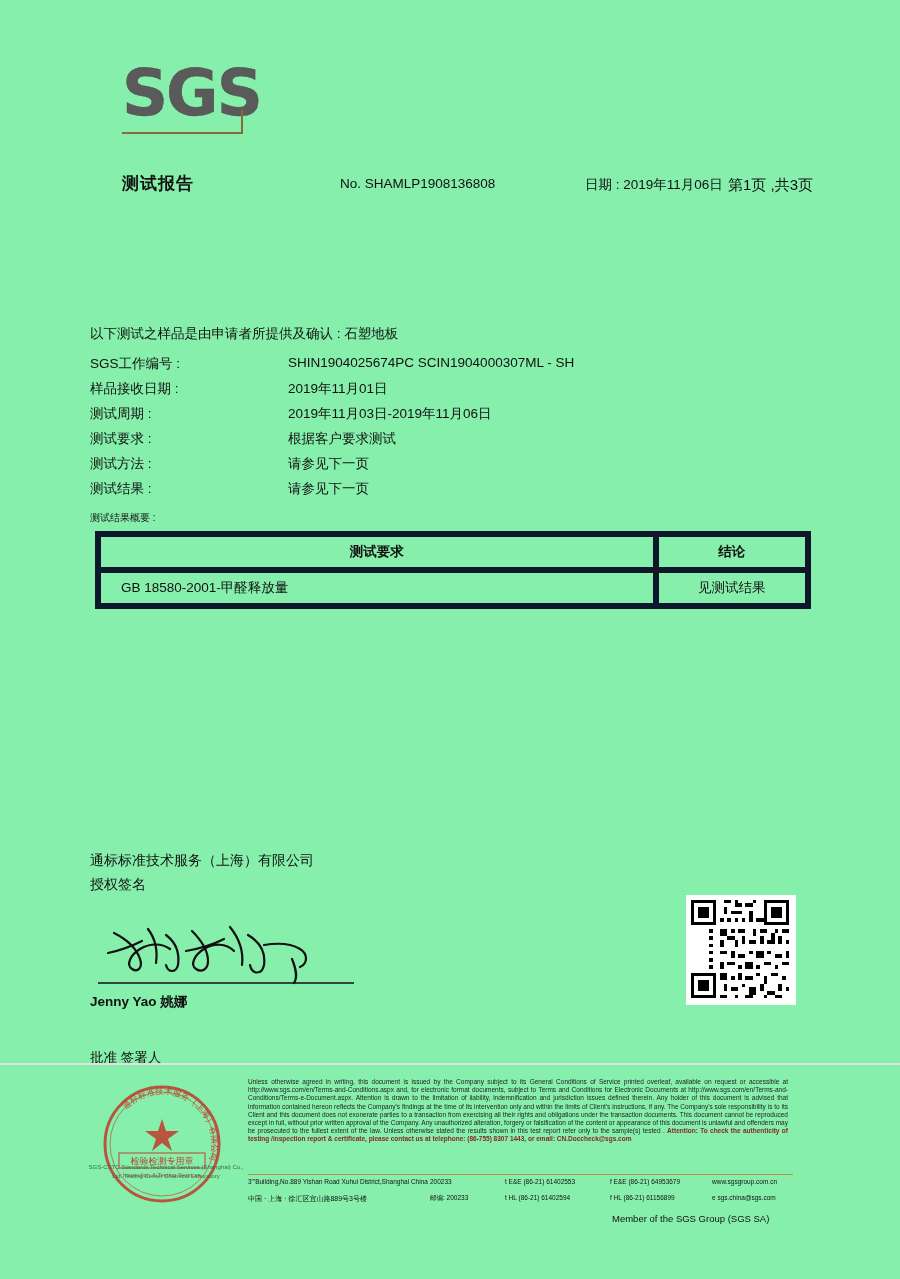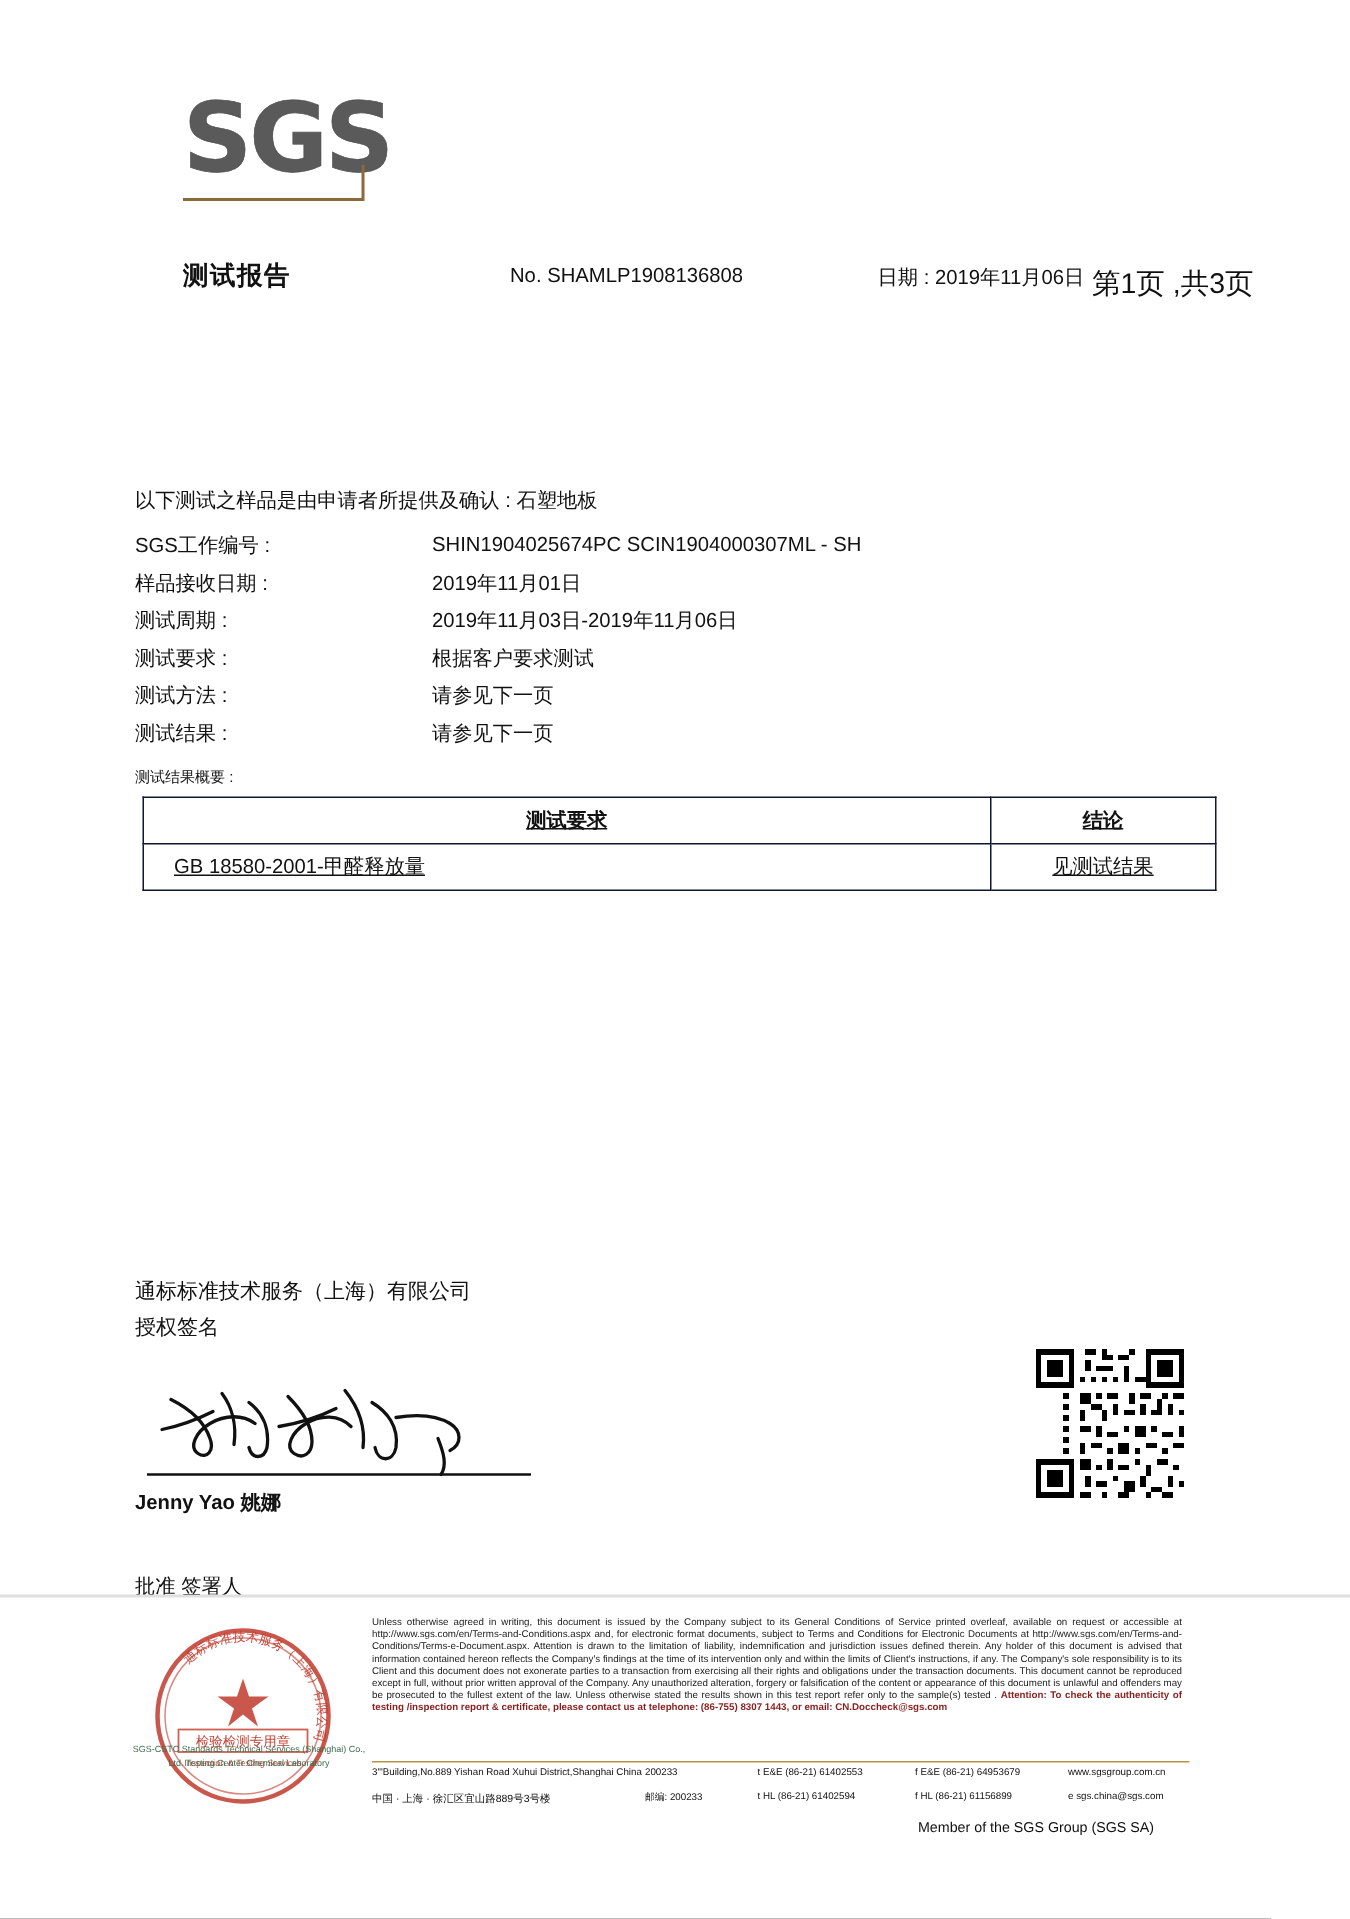--- a/index.html
+++ b/index.html
@@ -7,21 +7,21 @@
     padding: 0;
     background: #8a8a8a;
   }
   body {
     font-family: "Liberation Sans", sans-serif;
   }
   .page {
     position: relative;
     width: 900px;
     height: 1279px;
-    background: #ffffff;
+    background: #86efac;
     overflow: hidden;
     margin: 0 auto;
   }
 
   
   .logo-wrap {
     position: absolute;
     left: 122px;
     top: 58px;
     width: 250px;
@@ -75,21 +75,21 @@
     position: absolute;
     left: 585px;
     top: 176px;
     font-size: 13.5px;
     color: #111;
   }
   .doc-page {
     position: absolute;
     left: 728px;
     top: 176px;
-    font-size: 19px;
+    font-size: 15px;
     color: #111;
   }
 
   
   .client {
     position: absolute;
     left: 90px;
     top: 226px;
     font-size: 14px;
     color: #111;
@@ -139,24 +139,23 @@
     position: absolute;
     left: 95px;
     top: 531px;
     width: 716px;
     border-collapse: collapse;
     font-size: 13.5px;
     color: #111;
   }
   table.summary th,
   table.summary td {
-    border: 1px solid #0f172a;
+    border: 6px solid #0f172a;
     padding: 6px 8px;
     height: 18px;
-    text-decoration: underline;
   }
   table.summary th {
     text-align: center;
     font-weight: bold;
   }
   table.summary td.req {
     padding-left: 20px;
     text-align: left;
   }
   table.summary th.col-req { width: 575px; }

